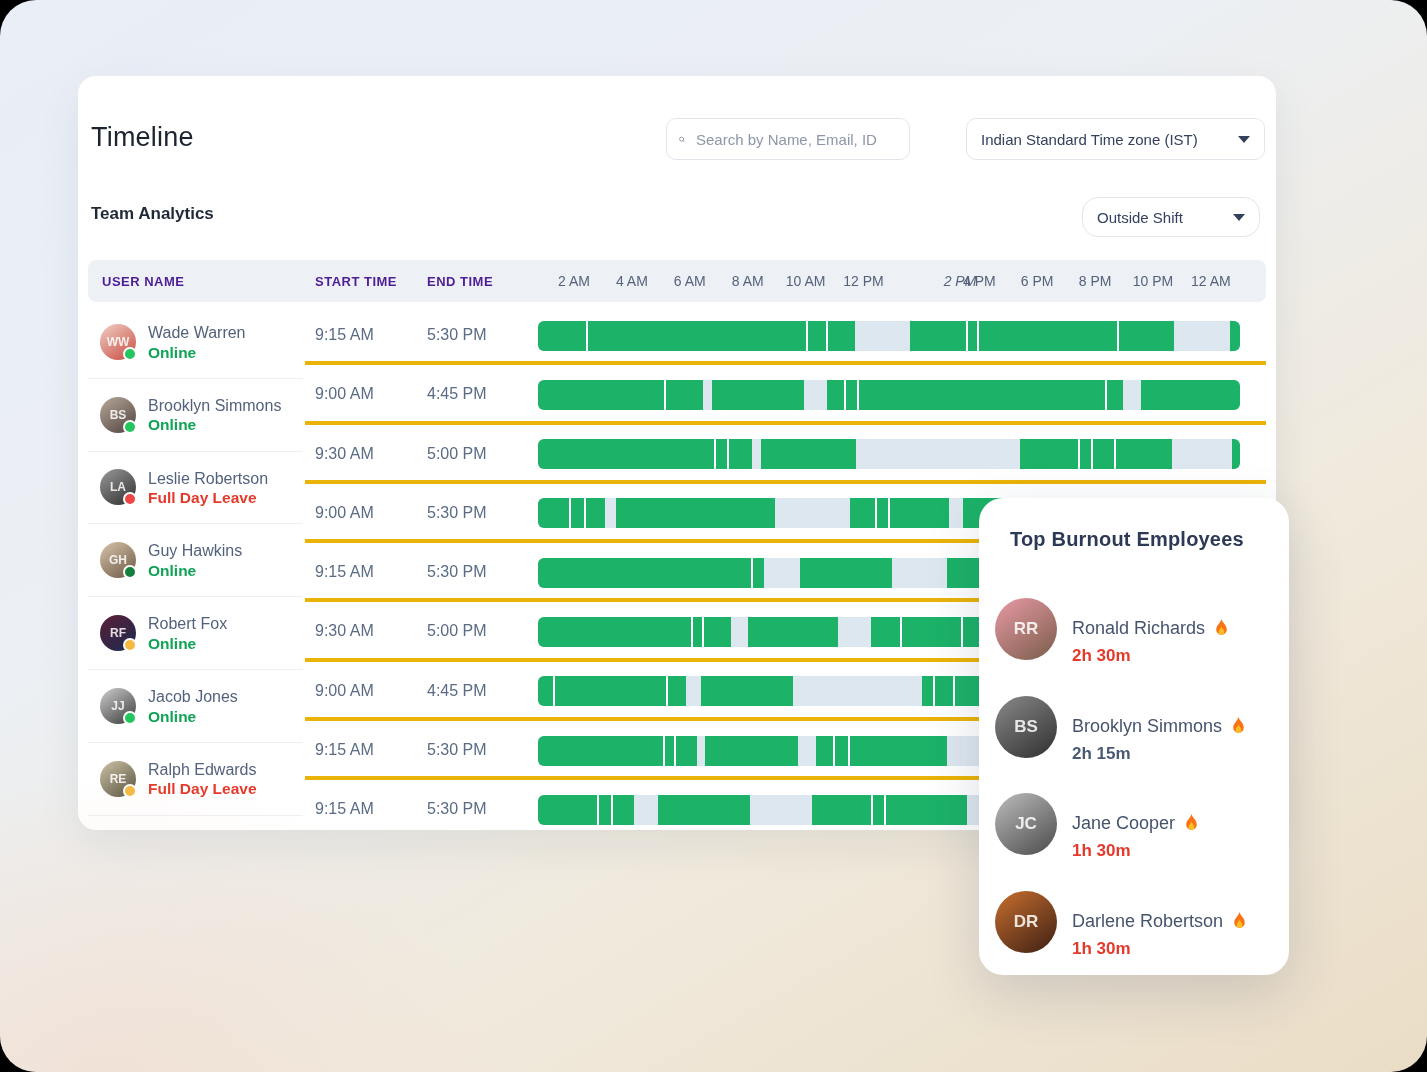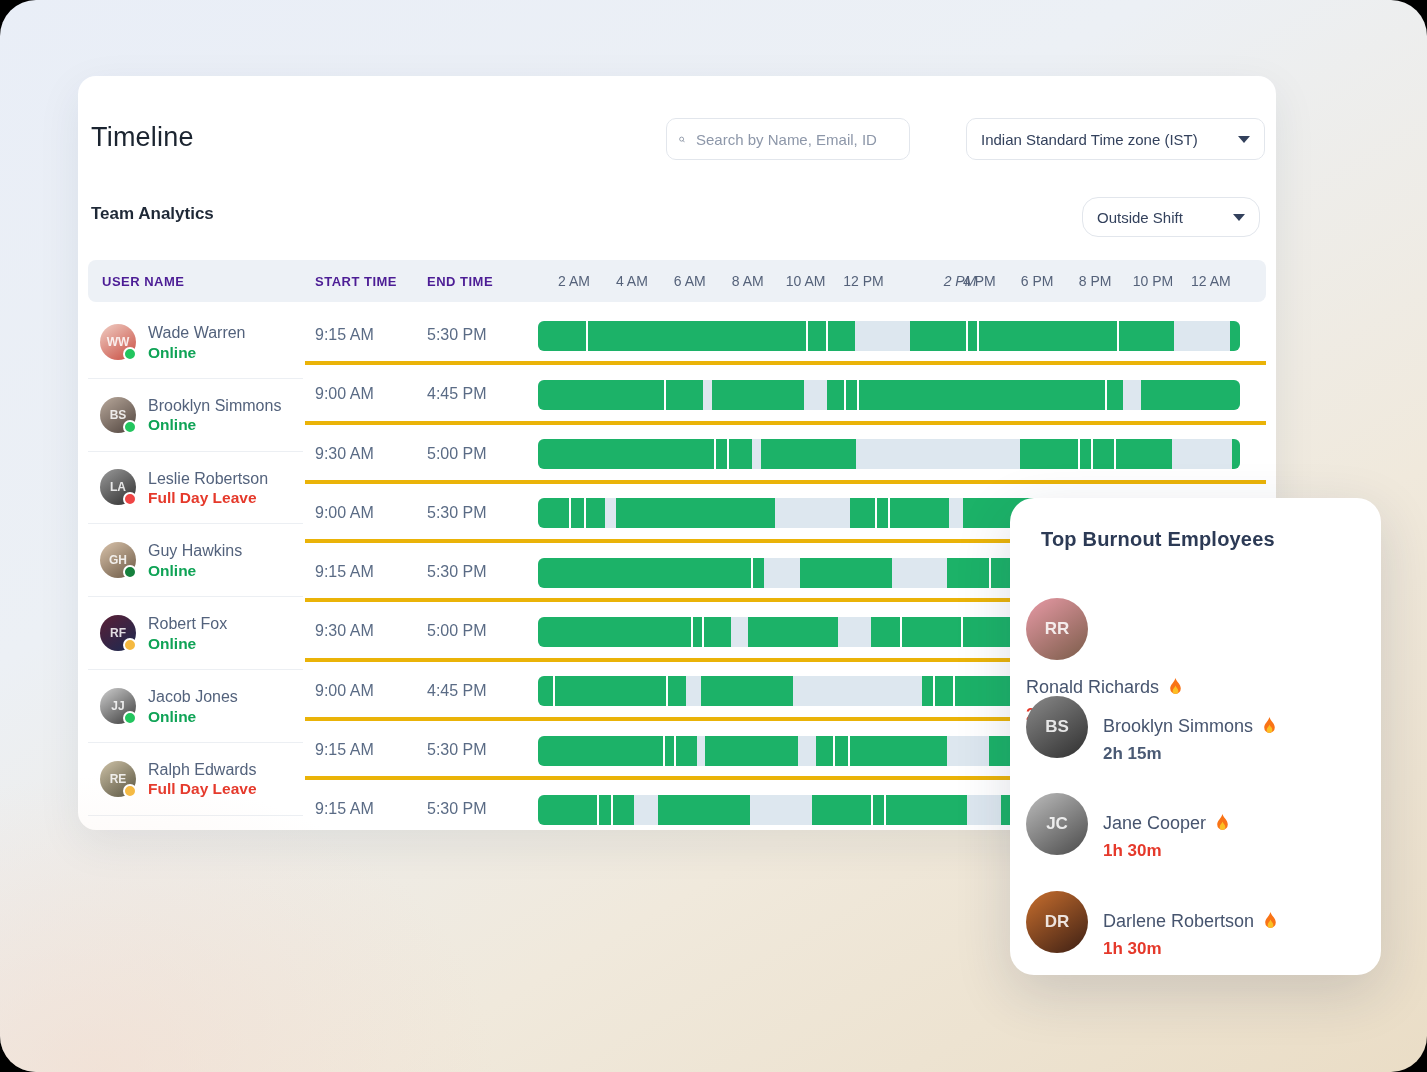--- a/index.html
+++ b/index.html
@@ -52,21 +52,21 @@
   .s-time{position:absolute;top:0;height:58px;display:flex;align-items:center;font-size:16px;color:#5a6b85;}
   .s-start{left:10px;}
   .s-end{left:122px;}
   .bar{position:absolute;left:233px;top:14.5px;width:702px;height:30px;border-radius:6px;overflow:hidden;
     background:#dde7ef;display:flex;}
   .seg{height:100%;box-sizing:border-box;}
   .seg.w{background:#1cb268;}
   .seg.w.sep{border-right:2px solid #fff;}
 
   
-  .burnout{position:absolute;left:1010px;top:498px;width:371px;height:477px;background:#fff;border-radius:24px;
+  .burnout{position:absolute;left:979px;top:498px;width:310px;height:477px;background:#fff;border-radius:24px;
     box-shadow:0 18px 55px rgba(30,45,80,.16);z-index:5;}
   .b-title{position:absolute;left:31px;top:30px;font-size:20px;font-weight:700;color:#2c3a55;letter-spacing:.2px;}
   .b-entry{position:absolute;left:16px;width:330px;height:86px;display:flex;gap:15px;}
   .b-avatar{width:62px;height:62px;border-radius:50%;flex:0 0 62px;
     display:flex;align-items:center;justify-content:center;color:rgba(255,255,255,.85);font-size:17px;font-weight:700;}
   .b-text{display:flex;flex-direction:column;justify-content:center;gap:7px;padding-top:2px;}
   .b-name{font-size:18px;font-weight:500;color:#46546e;display:flex;align-items:center;gap:8px;}
   .b-dur{font-size:17px;font-weight:700;}
   .dur-red{color:#e5392b;}
   .dur-dark{color:#4a5a74;}
@@ -340,21 +340,21 @@
             <div class="seg w sep" style="flex: 24.2 0 0px;"></div>
             <div class="seg w" style="flex: 10 0 0px;"></div>
           </div>
   </div>
 </div>
   </div>
 
   <div class="burnout">
     <div class="b-title">Top Burnout Employees</div>
 
-  <div class="b-entry" style="top: 100px; flex-direction: column;">
+  <div class="b-entry" style="top: 100px;">
     <div class="b-avatar" style="background: linear-gradient(145deg, rgb(232, 154, 166), rgb(122, 92, 73));">RR</div>
     <div class="b-text">
       <div class="b-name">
             <span>Ronald Richards</span>
             <svg class="flame" viewBox="0 0 16 18">
               <path d="M8 0 C9 4 13 5.5 13 10 a5 5 0 0 1 -10 0 C3 6.2 6.4 5 8 0 Z" fill="#f97316"></path>
               <path d="M8 7 C8.6 9.2 10.7 9.8 10.7 12.2 a2.7 2.7 0 0 1 -5.4 0 C5.3 10.2 7.4 9.2 8 7 Z" fill="#fbbf24"></path>
             </svg>
           </div>
       <div class="b-dur dur-red">2h 30m</div>

